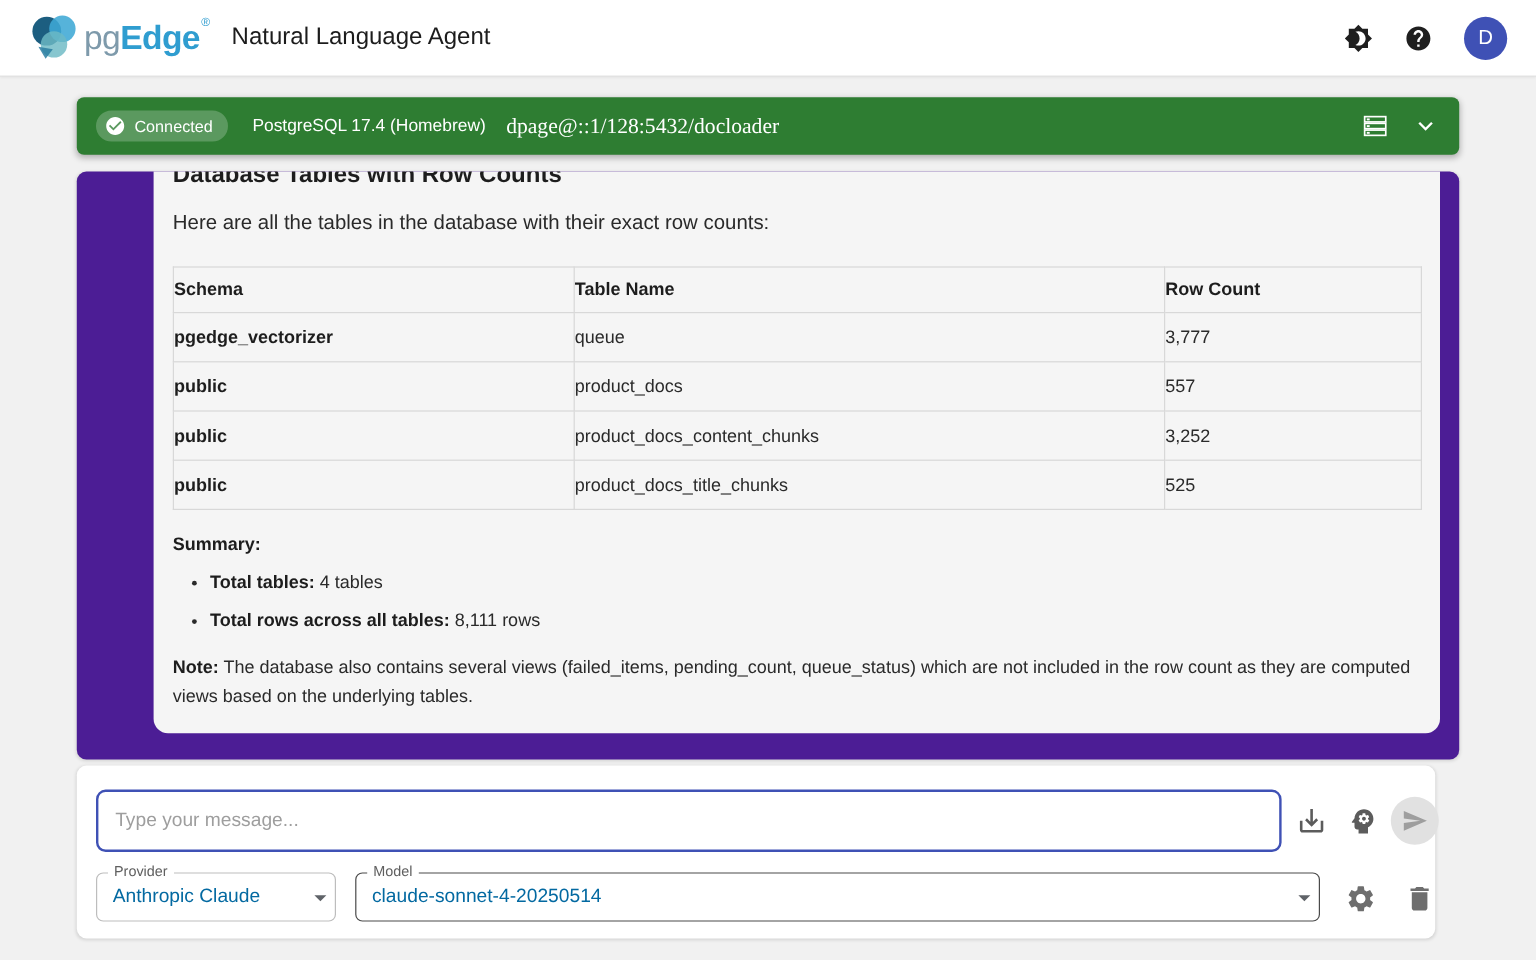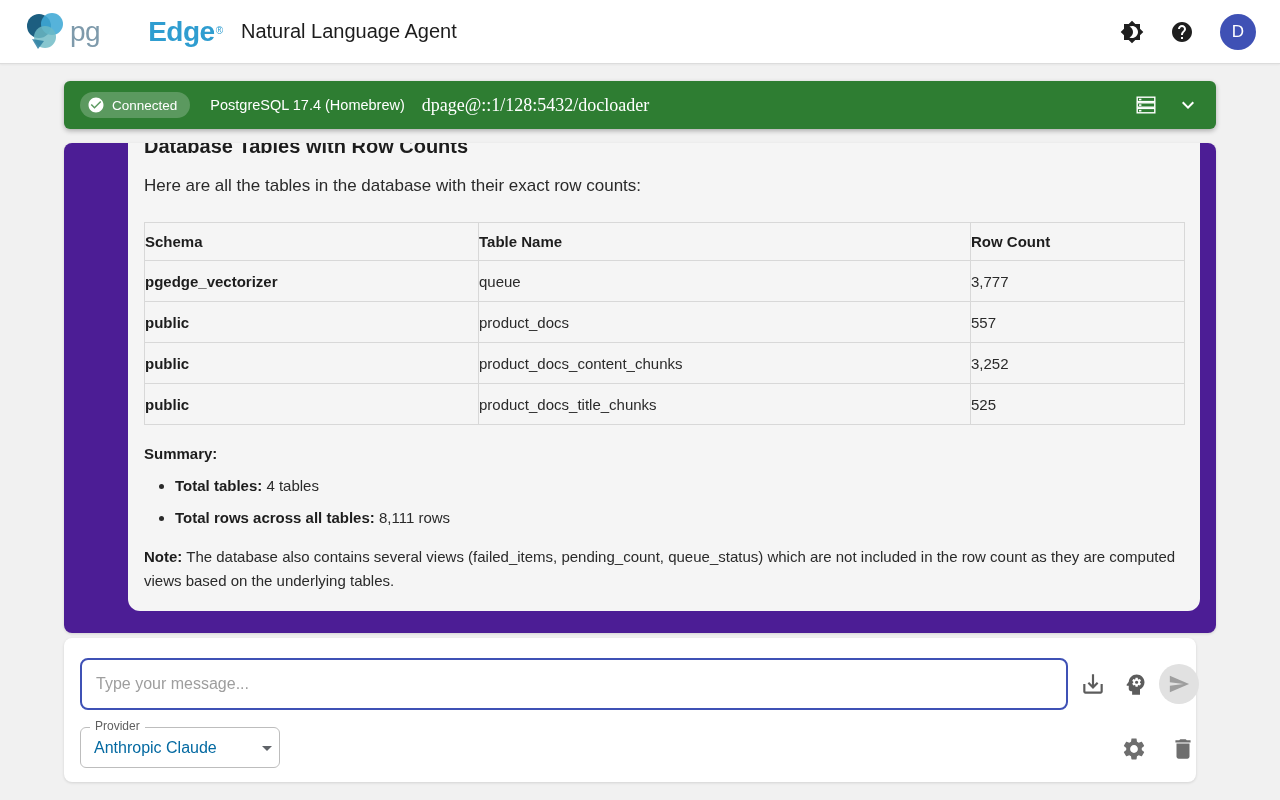--- a/index.html
+++ b/index.html
@@ -12,23 +12,23 @@
   }
   
   .header {
     position:absolute; top:0; left:0; width:1280px; height:64px;
     background:#fff; border-bottom:1px solid #dcdcdc;
     box-shadow:0 1px 2px rgba(0,0,0,.05);
     display:flex; align-items:center; padding:0 24px; z-index:10;
   }
   .logo { display:flex; align-items:center; cursor:default; }
   .logo svg { display:block; }
-  .logo-text { display:flex; align-items:flex-end; margin-left:2px; }
+  .logo-text { display:flex; align-items:center; margin-left:2px; }
   .logo-pg { font-size:28px; color:#7e9aab; letter-spacing:-0.5px; }
-  .logo-edge { font-size:28px; font-weight:700; color:#2f9dd0; letter-spacing:-0.5px;padding-left:48px; }
+  .logo-edge { font-size:28px; font-weight:700; color:#2f9dd0; letter-spacing:-0.5px; }
   .logo-reg { font-size:10px; color:#2f9dd0; position:relative; top:-12px; margin-left:1px; }
   .app-title { font-size:20px; color:#1c1c1c; margin-left:18px; }
   .header-right { margin-left:auto; display:flex; align-items:center; gap:26px; }
   .icon-btn { background:none; border:none; padding:0; cursor:pointer; display:flex; align-items:center; justify-content:center; }
   .avatar {
     width:36px; height:36px; border-radius:50%; background:#3f51b5;
     color:#fff; font-size:17px; display:flex; align-items:center; justify-content:center;
     cursor:pointer;
   }
   
@@ -239,20 +239,27 @@
   </button>
 
   <div class="select-field provider">
     <span class="select-label">Provider</span>
     <span class="select-value">Anthropic Claude</span>
     <svg width="24" height="24" viewBox="0 0 24 24">
       <path fill="#5f6368" d="M7 10l5 5 5-5z"></path>
     </svg>
   </div>
 
+  <div class="select-field model">
+    <span class="select-label">Model</span>
+    <span class="select-value">claude-sonnet-4-20250514</span>
+    <svg width="24" height="24" viewBox="0 0 24 24">
+      <path fill="#5f6368" d="M7 10l5 5 5-5z"></path>
+    </svg>
+  </div>
 
   <button class="icon-btn tool-icon gear">
     <svg width="26" height="26" viewBox="0 0 24 24">
       <path fill="#6e6e6e" d="M19.14 12.94c.04-.3.06-.61.06-.94 0-.32-.02-.64-.07-.94l2.03-1.58c.18-.14.23-.41.12-.61l-1.92-3.32c-.12-.22-.37-.29-.59-.22l-2.39.96c-.5-.38-1.03-.7-1.62-.94l-.36-2.54c-.04-.24-.24-.41-.48-.41h-3.84c-.24 0-.43.17-.47.41l-.36 2.54c-.59.24-1.13.57-1.62.94l-2.39-.96c-.22-.08-.47 0-.59.22L2.74 8.87c-.12.21-.08.47.12.61l2.03 1.58c-.05.3-.09.63-.09.94s.02.64.07.94l-2.03 1.58c-.18.14-.23.41-.12.61l1.92 3.32c.12.22.37.29.59.22l2.39-.96c.5.38 1.03.7 1.62.94l.36 2.54c.05.24.24.41.48.41h3.84c.24 0 .44-.17.47-.41l.36-2.54c.59-.24 1.13-.56 1.62-.94l2.39.96c.22.08.47 0 .59-.22l1.92-3.32c.12-.22.07-.47-.12-.61l-2.01-1.58zM12 15.6c-1.98 0-3.6-1.62-3.6-3.6s1.62-3.6 3.6-3.6 3.6 1.62 3.6 3.6-1.62 3.6-3.6 3.6z"></path>
     </svg>
   </button>
   <button class="icon-btn tool-icon trash">
     <svg width="26" height="26" viewBox="0 0 24 24">
       <path fill="#6e6e6e" d="M6 19c0 1.1.9 2 2 2h8c1.1 0 2-.9 2-2V7H6v12zM19 4h-3.5l-1-1h-5l-1 1H5v2h14V4z"></path>
     </svg>

